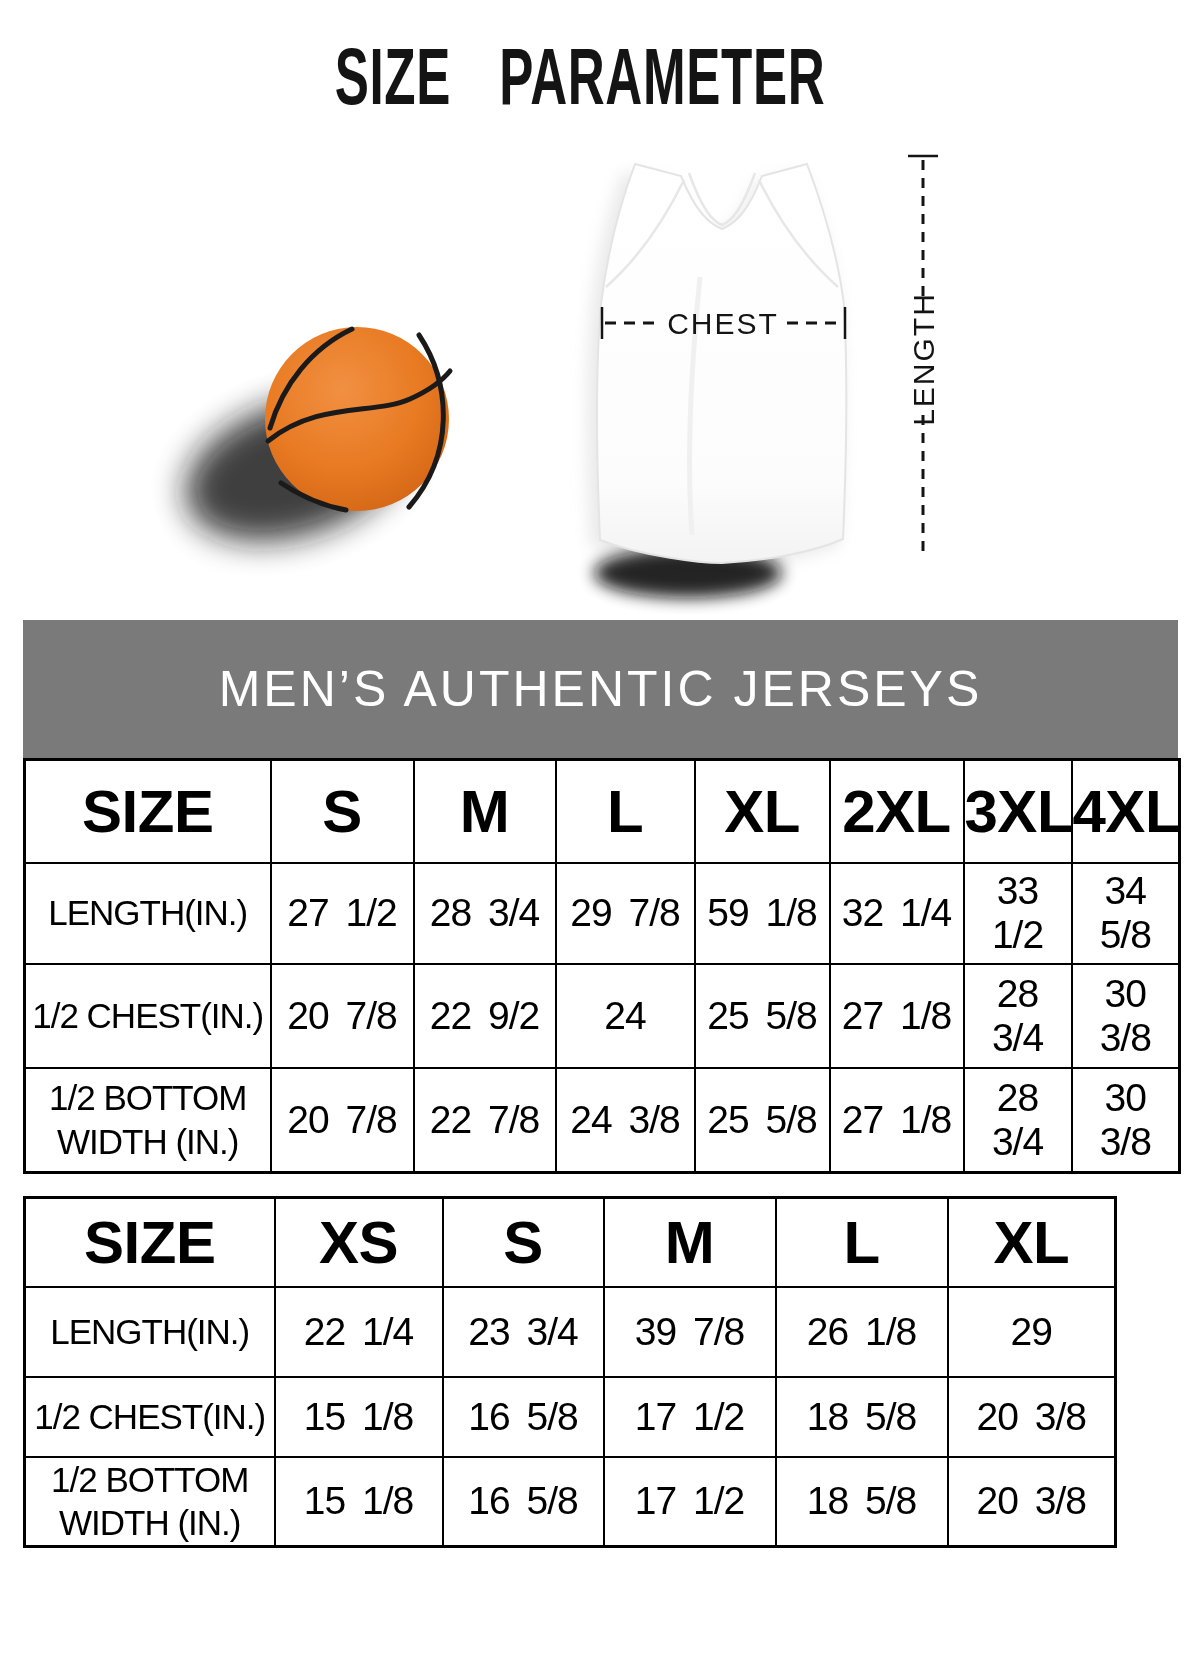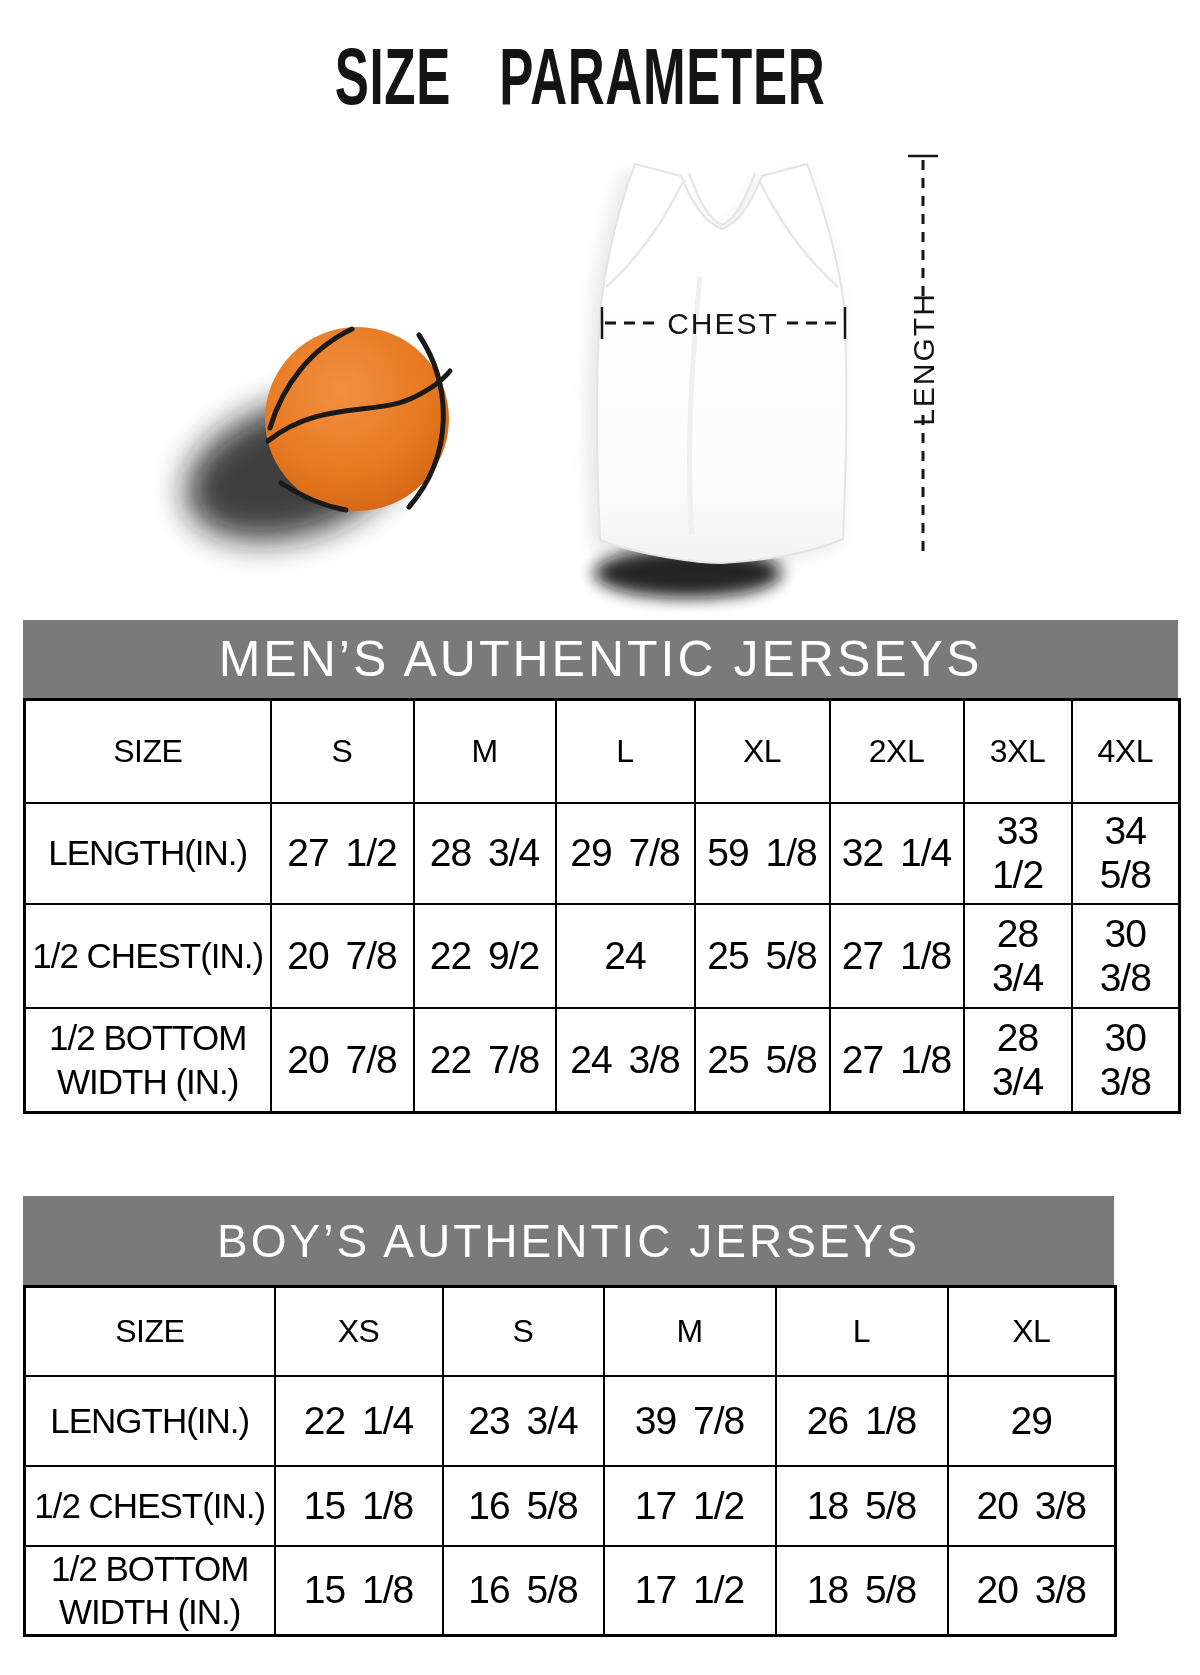--- a/index.html
+++ b/index.html
@@ -48,41 +48,41 @@
     display:flex;
     align-items:center;
     justify-content:center;
   }
   .band-title{
     color:#ffffff;
     letter-spacing:3px;
     font-weight:400;
     white-space:nowrap;
   }
-  .mens .band{height:78px;text-align:right;}
+  .mens .band{height:138px;text-align:right;}
   .mens .band-title{font-size:50px;}
   .boys .band{height:89px;}
   .boys .band-title{font-size:46px;}
 
   table.grid{
     border-collapse:collapse;
     table-layout:fixed;
     border:3px solid #000;
     background:#fff;
   }
   table.grid td{
     border:2px solid #000;
     text-align:center;
     vertical-align:middle;
     padding:0;
     overflow:hidden;
   }
   td.hcell{
-    font-size:32px;
-    font-weight:400;
+    font-size:60px;
+    font-weight:700;
     letter-spacing:-0.5px;
   }
   td.lcell{
     font-size:35px;
     font-weight:500;
     letter-spacing:-1px;
     line-height:1.25;
     padding:0 4px;
   }
   td.vcell{
@@ -234,23 +234,20 @@
           <td class="vcell">25 5/8</td>
           <td class="vcell">27 1/8</td>
           <td class="vcell">28 3/4</td>
           <td class="vcell">30 3/8</td>
         </tr>
       </tbody>
     </table>
   </section>
 
   <section class="table-block boys" style="left:23px; top:1179px; width:1091px;">
-    <div class="band">
-      <span class="band-title">BOY’S AUTHENTIC JERSEYS</span>
-    </div>
     <table class="grid" style="width:1091px;">
       <colgroup>
         <col style="width:250px">
           <col style="width:168px">
           <col style="width:161px">
         <col style="width:172px">
           <col style="width:172px">
           <col style="width:168px">
       </colgroup>
       <tbody>

